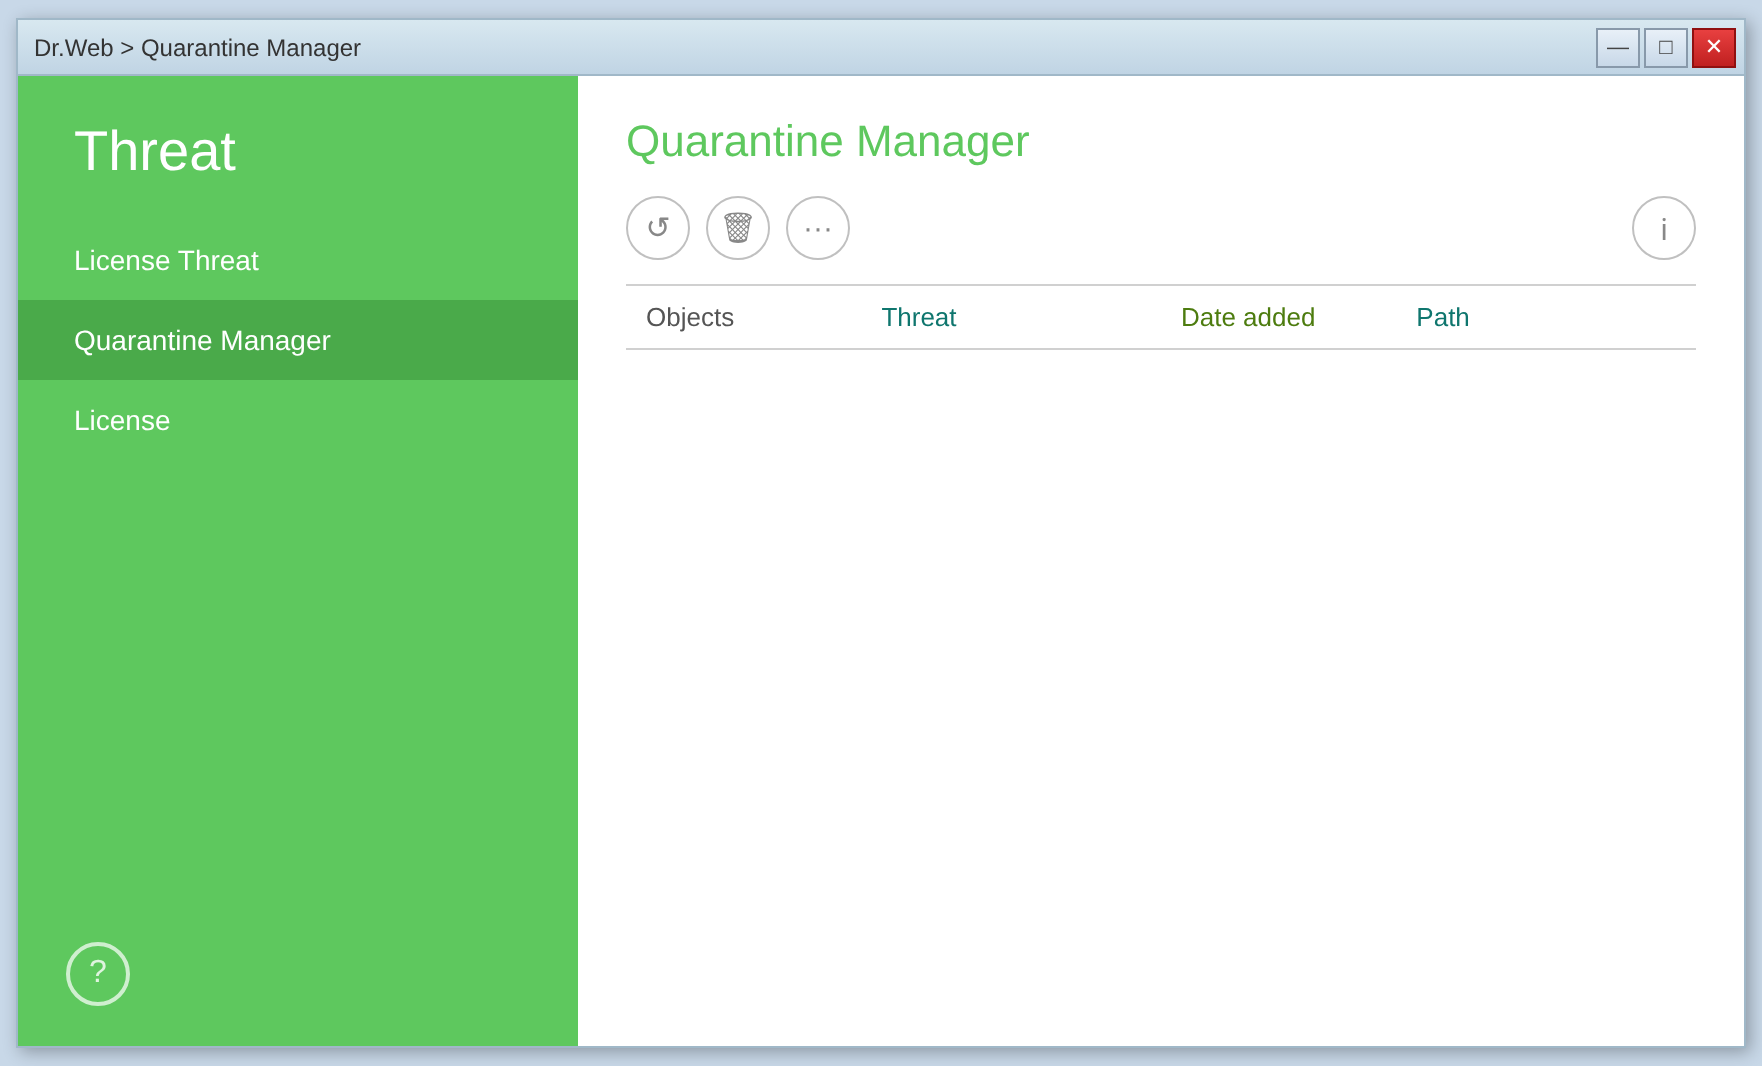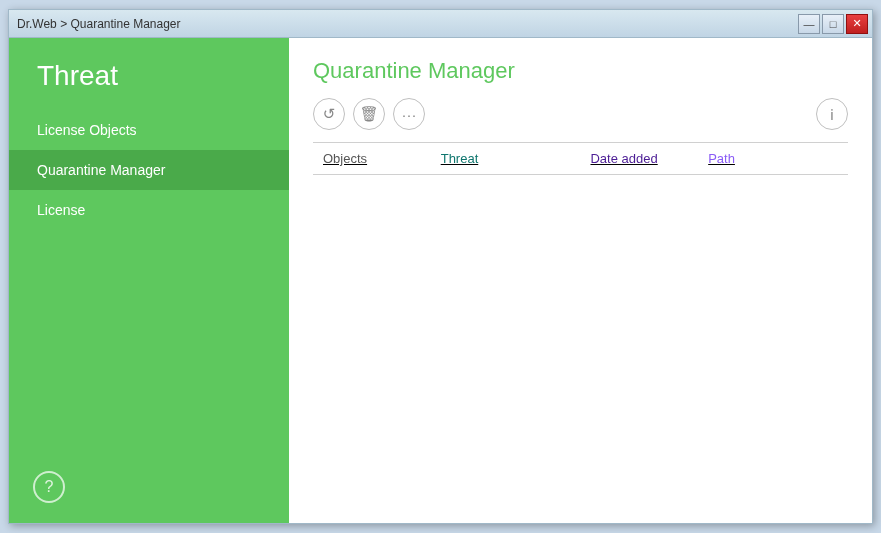--- a/index.html
+++ b/index.html
@@ -179,39 +179,38 @@
 
     
     .table-container {
       flex: 1;
       overflow: auto;
     }
 
     table {
       width: 100%;
       border-collapse: collapse;
-      text-decoration: underline;
     }
 
     thead tr {
       border-bottom: 1px solid #d0d0d0;
       border-top: 1px solid #d0d0d0;
     }
 
     th {
       text-align: left;
       padding: 8px 10px;
       font-size: 13px;
       font-weight: normal;
     }
 
     th.col-objects { color: #555; width: 22%; }
     th.col-threat { color: #0f766e; width: 28%; }
-    th.col-date { color: #4c1d95; width: 22%; }
-    th.col-path { color: #8b5cf6; width: 28%; }
+    th.col-date { color: #4d7c0f; width: 22%; }
+    th.col-path { color: #0f766e; width: 28%; }
   </style>
 </head>
 <body>
 
 <div class="window">
 
   <div class="title-bar">
     <span class="title-bar-text">Dr.Web &gt; Quarantine Manager</span>
     <div class="title-bar-controls">
       <button class="title-btn">—</button>
@@ -220,21 +219,21 @@
     </div>
   </div>
 
   <div class="window-body">
 
     <div class="sidebar">
       <div class="sidebar-title">Threat</div>
 
       <nav class="sidebar-nav">
         <div class="sidebar-item">
-          <span>License Objects</span>
+          <span>License Threat</span>
         </div>
         <div class="sidebar-item active">
           <span>Quarantine Manager</span>
         </div>
         <div class="sidebar-item">
           <span>License</span>
         </div>
       </nav>
 
       <div class="sidebar-help">

